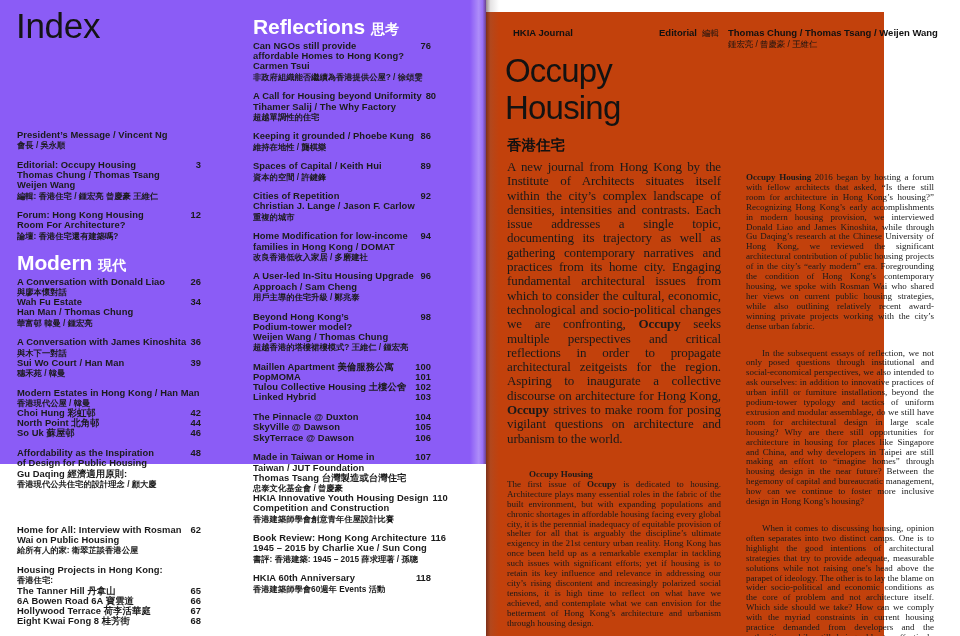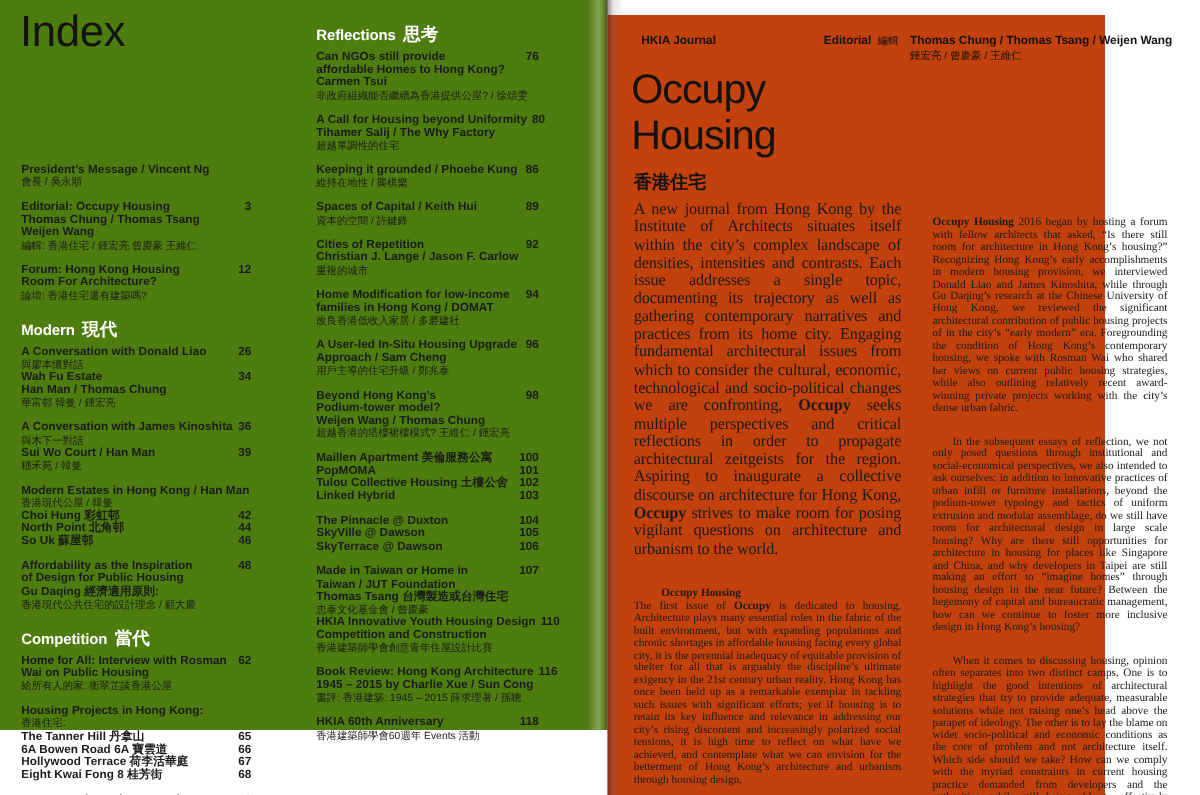--- a/index.html
+++ b/index.html
@@ -2,49 +2,49 @@
 <html><head>
 <meta charset="utf-8">
 <style>
   html,body { margin:0; padding:0; background:#e9e9e9; }
   .spread {
     position:relative; width:960px; height:636px; margin:0 auto;
     font-family:"Liberation Sans", sans-serif; overflow:hidden; background:#fff;
   }
   
   .page-left {
-    position:absolute; left:0; top:0; width:486px; height:584px;
-    background:#4d7c0f; color:#1b1b1b;
+    position:absolute; left:0; top:0; width:486px; height:464px;
+    background:#8b5cf6; color:#1b1b1b;
   }
   .page-left::after {
     content:""; position:absolute; right:0; top:0; bottom:0; width:16px;
     background:linear-gradient(to right, rgba(255,255,255,0) 0%, rgba(255,255,255,0.30) 55%, rgba(255,255,255,0.12) 78%, rgba(80,42,56,0.55) 100%);
     pointer-events:none;
   }
   .gutter {
     position:absolute; left:486px; top:0; bottom:0; width:13px;
     background:linear-gradient(to right, rgba(55,30,40,0.50) 0%, rgba(110,100,105,0.18) 35%, rgba(255,255,255,0) 100%);
     pointer-events:none; z-index:3;
   }
   .index-title {
     position:absolute; left:16px; top:8px;
     font-size:35px; font-weight:500; letter-spacing:-0.3px; color:#141414; line-height:1;
   }
   .toc-col { position:absolute; font-weight:700; }
   .toc-col-1 { left:17px; top:86px;  width:184px;margin-top:44px; }
   .toc-col-2 { left:253px; top:5px;  width:178px; }
   .row { display:flex; justify-content:space-between; align-items:baseline; line-height:10.2px; white-space:nowrap; }
   .row.en .t { font-size:9.4px; font-weight:700; letter-spacing:0.05px; }
-  .row.zh .t { font-size:8.3px; font-weight:400; }
+  .row.zh .t { font-size:8.3px; font-weight:700; }
   .row .pg  { font-size:9.4px; font-weight:700; margin-left:4px; }
   .tgap { height:9.5px; }
   .sec-head { margin:12px 0 2px; color:#ffffff; line-height:20px; white-space:nowrap; }
   .sec-head:first-child { margin-top:12px; }
   .toc-col-2 .sec-head:first-child { margin-top:12px; }
-  .sh-en { font-size:12px; font-weight:700; letter-spacing:-0.1px; }
+  .sh-en { font-size:21px; font-weight:700; letter-spacing:-0.1px; }
   .sh-zh { font-size:14px;  font-weight:700; margin-left:6px;text-align:right; }
   
   .page-right {
     position:absolute; left:486px; top:12px; width:398px; height:636px;
     background:#c2410c; color:#161616;
   }
   .rp-header { position:absolute; top:15px; left:0; right:0; height:30px; }
   .rp-h-item { position:absolute; top:0; font-size:9.5px; font-weight:700; color:#111; white-space:nowrap; }
   .rp-h1 { left:27px; }
   .rp-h2 { left:132px;padding-left:41px; }

